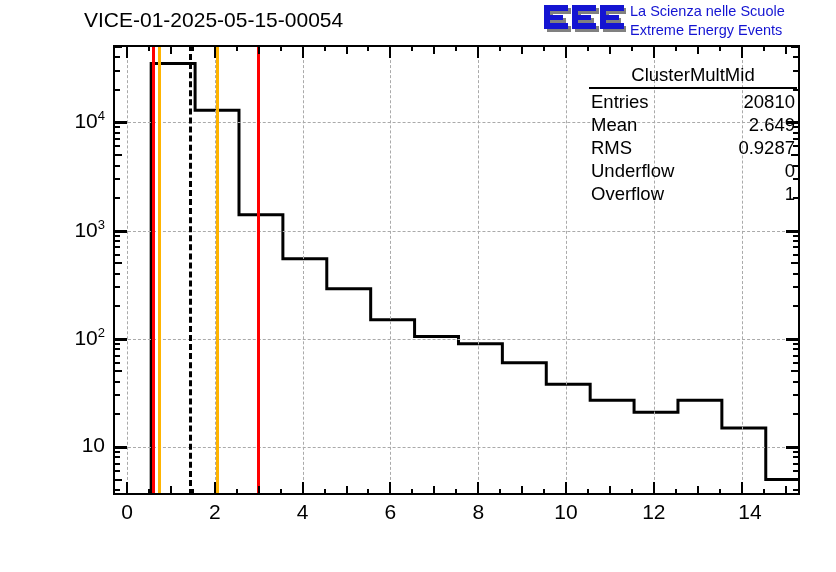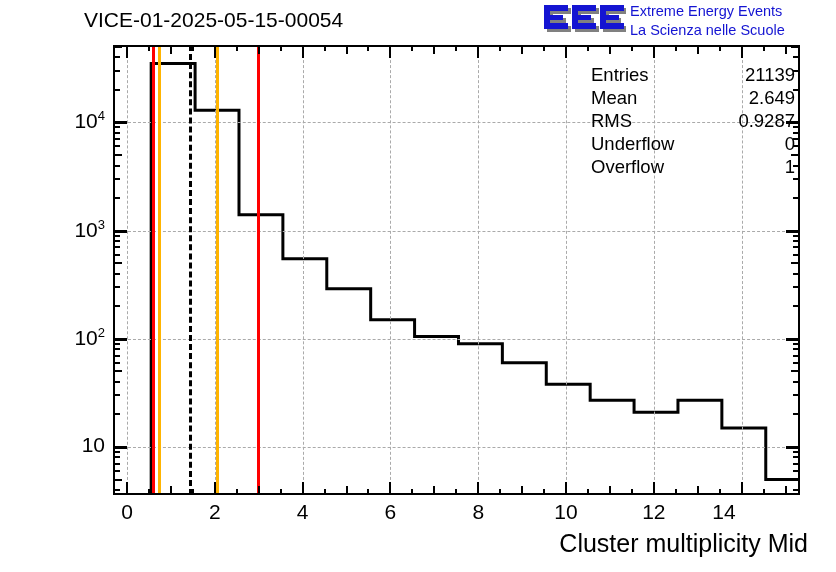--- a/index.html
+++ b/index.html
@@ -105,22 +105,22 @@
         <rect x="30" y="2" width="6" height="24"></rect>
         <rect x="30" y="12" width="19" height="5"></rect>
         <rect x="30" y="20" width="24" height="6"></rect>
         <rect x="58" y="2" width="24" height="6"></rect>
         <rect x="58" y="2" width="6" height="24"></rect>
         <rect x="58" y="12" width="19" height="5"></rect>
         <rect x="58" y="20" width="24" height="6"></rect>
       </g>
     </svg>
     <div class="logo-text">
+      <div>La Scienza nelle Scuole</div>
       <div>Extreme Energy Events</div>
-      <div>La Scienza nelle Scuole</div>
     </div>
   </div>
 
   <div class="plotarea" id="plotarea">
     <svg id="histsvg" width="687" height="450" viewBox="0 0 687 450" style="position:absolute;left:0;top:0;">
         <polyline points="38.19,450.00 38.19,18.60 82.09,18.60 82.09,65.13 125.99,65.13 125.99,169.83 169.88,169.83 169.88,213.73 213.78,213.73 213.78,243.80 257.68,243.80 257.68,274.77 301.58,274.77 301.58,291.53 345.48,291.53 345.48,298.77 389.37,298.77 389.37,317.82 433.27,317.82 433.27,339.28 477.17,339.28 477.17,355.34 521.07,355.34 521.07,367.14 564.96,367.14 564.96,355.34 608.86,355.34 608.86,382.95 652.76,382.95 652.76,434.57 696.66,434.57 696.66,450.00" fill="none" stroke="#000000" stroke-width="3"></polyline>
       </svg>
   <div class="gridline-v" style="left: 14.0473px;"></div>
       <div class="gridline-v" style="left: 101.843px;"></div>
       <div class="gridline-v" style="left: 189.638px;"></div>
@@ -283,36 +283,36 @@
     </div>
 
   <div id="xlabels">
       <div class="xlab" style="left: 127.047px;">0</div>
       <div class="xlab" style="left: 214.843px;">2</div>
       <div class="xlab" style="left: 302.638px;">4</div>
       <div class="xlab" style="left: 390.434px;">6</div>
       <div class="xlab" style="left: 478.229px;">8</div>
       <div class="xlab" style="left: 566.025px;">10</div>
       <div class="xlab" style="left: 653.82px;">12</div>
-      <div class="xlab" style="left: 724px;">14</div>
+      <div class="xlab" style="left: 750px;">14</div>
     </div>
   <div id="ylabels">
       <div class="ylab" style="top: 433px; left: 0px; width: 105px;">10</div>
       <div class="ylab" style="top: 324.82px; left: 0px; width: 105px;">10<sup>2</sup></div>
       <div class="ylab" style="top: 216.639px; left: 0px; width: 105px;">10<sup>3</sup></div>
       <div class="ylab" style="top: 108.458px; left: 0px; width: 105px;">10<sup>4</sup></div>
     </div>
 
-  <div class="xaxis-title">Cluster multiplicity Mid</div>
 
   <div class="statsbox">
+    <div class="stats-title">ClusterMultMid</div>
     <div id="statsrows">
         <div class="stats-row">
           <span class="k">Entries</span>
-          <span class="v">21139</span>
+          <span class="v">20810</span>
         </div>
         <div class="stats-row">
           <span class="k">Mean</span>
           <span class="v">2.649</span>
         </div>
         <div class="stats-row">
           <span class="k">RMS</span>
           <span class="v">0.9287</span>
         </div>
         <div class="stats-row">

